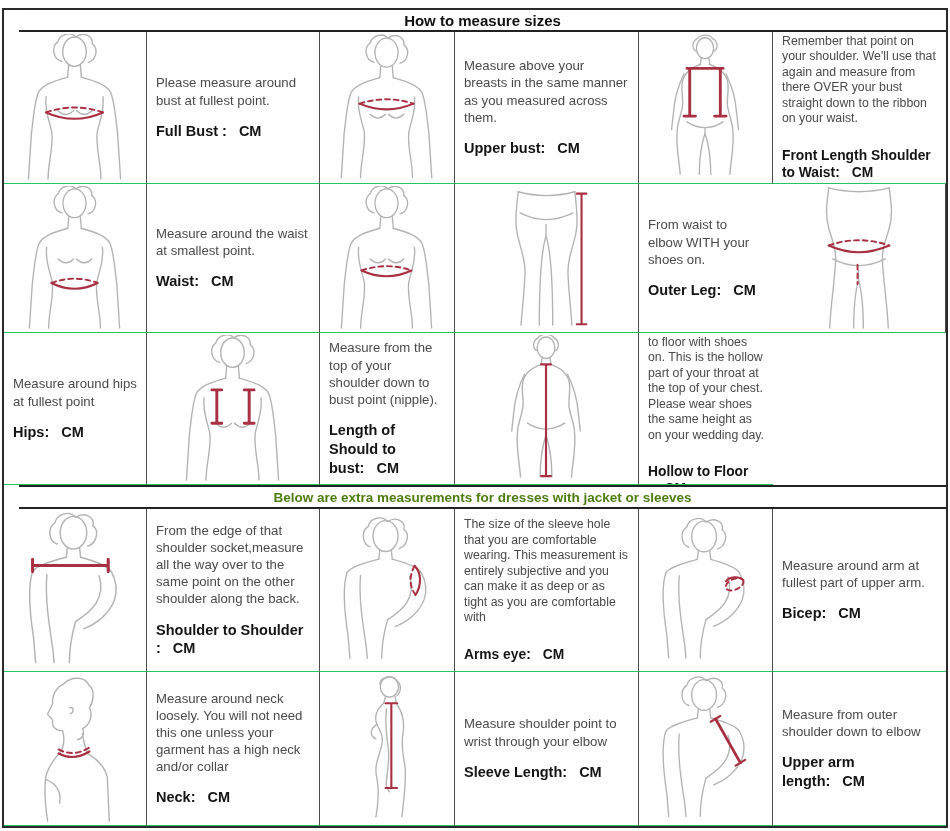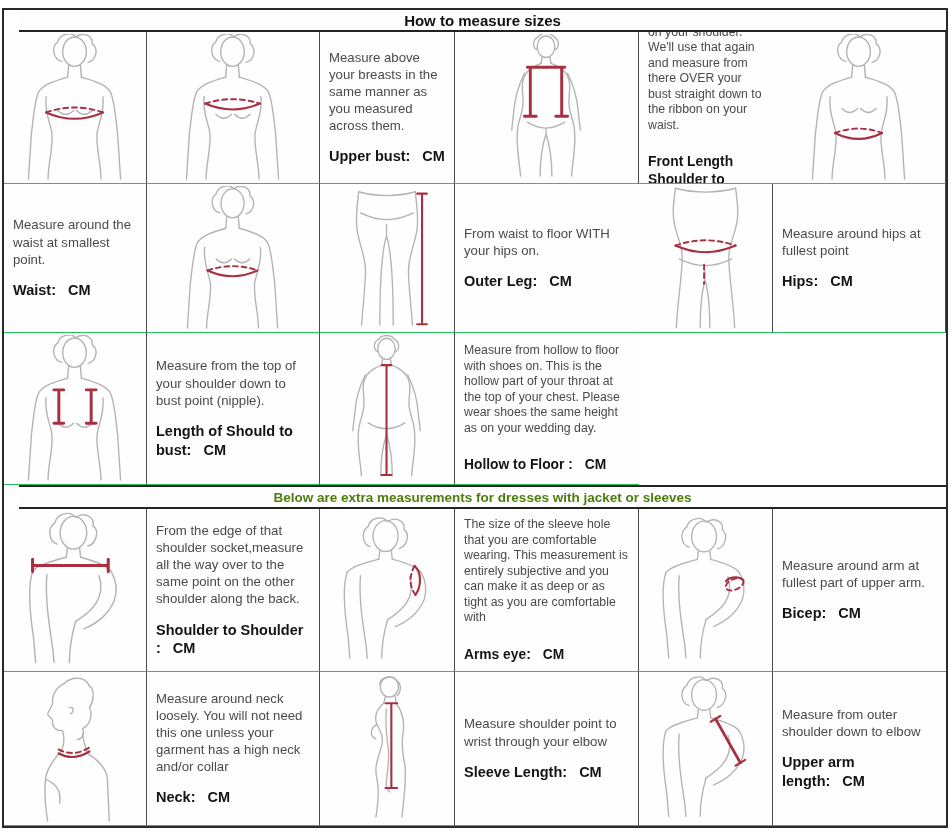--- a/index.html
+++ b/index.html
@@ -45,20 +45,24 @@
       <path class="body" d="M61,32 L60,44 M73,32 L74,44"></path>
       <path class="body" d="M60,44 C46,48 34,52 30,60 C26,70 25,86 23,102 L20,148"></path>
       <path class="body" d="M74,44 C88,48 100,52 104,60 C108,70 109,86 111,102 L114,148"></path>
       <path class="body" d="M38,64 C36,80 43,92 44,102 C45,118 40,132 40,148"></path>
       <path class="body" d="M96,64 C98,80 91,92 90,102 C89,118 94,132 94,148"></path>
       <path class="body" d="M50,78 Q58,86 66,78 M69,78 Q77,86 85,78"></path>
       <path class="red" d="M38,80 Q67,93 96,80"></path>
       <path class="red dash" d="M38,80 Q67,70 96,80"></path>
     </svg>
   </div>
+  <div class="cell txt">
+    <span class="desc">Please measure around bust at fullest point.</span>
+    <span class="lbl"><span>Full Bust :</span><span class="unit">CM</span></span>
+  </div>
   <div class="cell figcell">
     <svg class="fig" viewBox="0 0 135 150">
       <path class="body" d="M54,28 C45,26 43,13 50,8 C52,0 64,-3 68,3 C76,-3 86,2 85,10 C92,15 89,27 81,29"></path>
       <ellipse class="body" cx="67" cy="18" rx="12" ry="15"></ellipse>
       <path class="body" d="M61,32 L60,44 M73,32 L74,44"></path>
       <path class="body" d="M60,44 C46,48 34,52 30,60 C26,70 25,86 23,102 L20,148"></path>
       <path class="body" d="M74,44 C88,48 100,52 104,60 C108,70 109,86 111,102 L114,148"></path>
       <path class="body" d="M38,64 C36,80 43,92 44,102 C45,118 40,132 40,148"></path>
       <path class="body" d="M96,64 C98,80 91,92 90,102 C89,118 94,132 94,148"></path>
       <path class="body" d="M50,82 Q58,90 66,82 M69,82 Q77,90 85,82"></path>
@@ -123,21 +127,21 @@
     <svg class="fig" viewBox="0 0 135 150">
       <path class="body" d="M38,6 C36,24 34,40 38,54 C42,70 46,80 45,94 C44,114 42,130 41,145"></path>
       <path class="body" d="M97,6 C99,24 101,40 97,54 C93,70 89,80 90,94 C91,114 93,130 94,145"></path>
       <path class="body" d="M38,6 Q67,14 97,6"></path>
       <path class="body" d="M40,28 Q67,42 95,28"></path>
       <path class="body" d="M67,40 L67,52 M67,52 C62,68 60,100 60,145 M67,52 C72,68 74,100 74,145"></path>
       <path class="red" d="M104,8 L104,144 M99,8 L109,8 M99,144 L109,144"></path>
     </svg>
   </div>
   <div class="cell txt noborder-r">
-    <span class="desc">From waist to floor WITH your hips on.</span>
+    <span class="desc">From waist to elbow WITH your shoes on.</span>
     <span class="lbl"><span>Outer Leg:</span><span class="unit">CM</span></span>
   </div>
 
   <div class="cell figcell">
     <svg class="fig" viewBox="0 0 135 150">
       <path class="body" d="M36,2 C34,18 32,30 36,44 C40,58 44,66 43,80 C42,100 38,124 37,148"></path>
       <path class="body" d="M99,2 C101,18 103,30 99,44 C95,58 91,66 92,80 C93,100 97,124 98,148"></path>
       <path class="body" d="M36,2 Q67,10 99,2"></path>
       <path class="body" d="M40,76 Q67,90 95,76"></path>
       <path class="body" d="M67,88 L67,98 M67,98 C63,112 62,130 62,148 M67,98 C71,112 72,130 72,148"></path>

